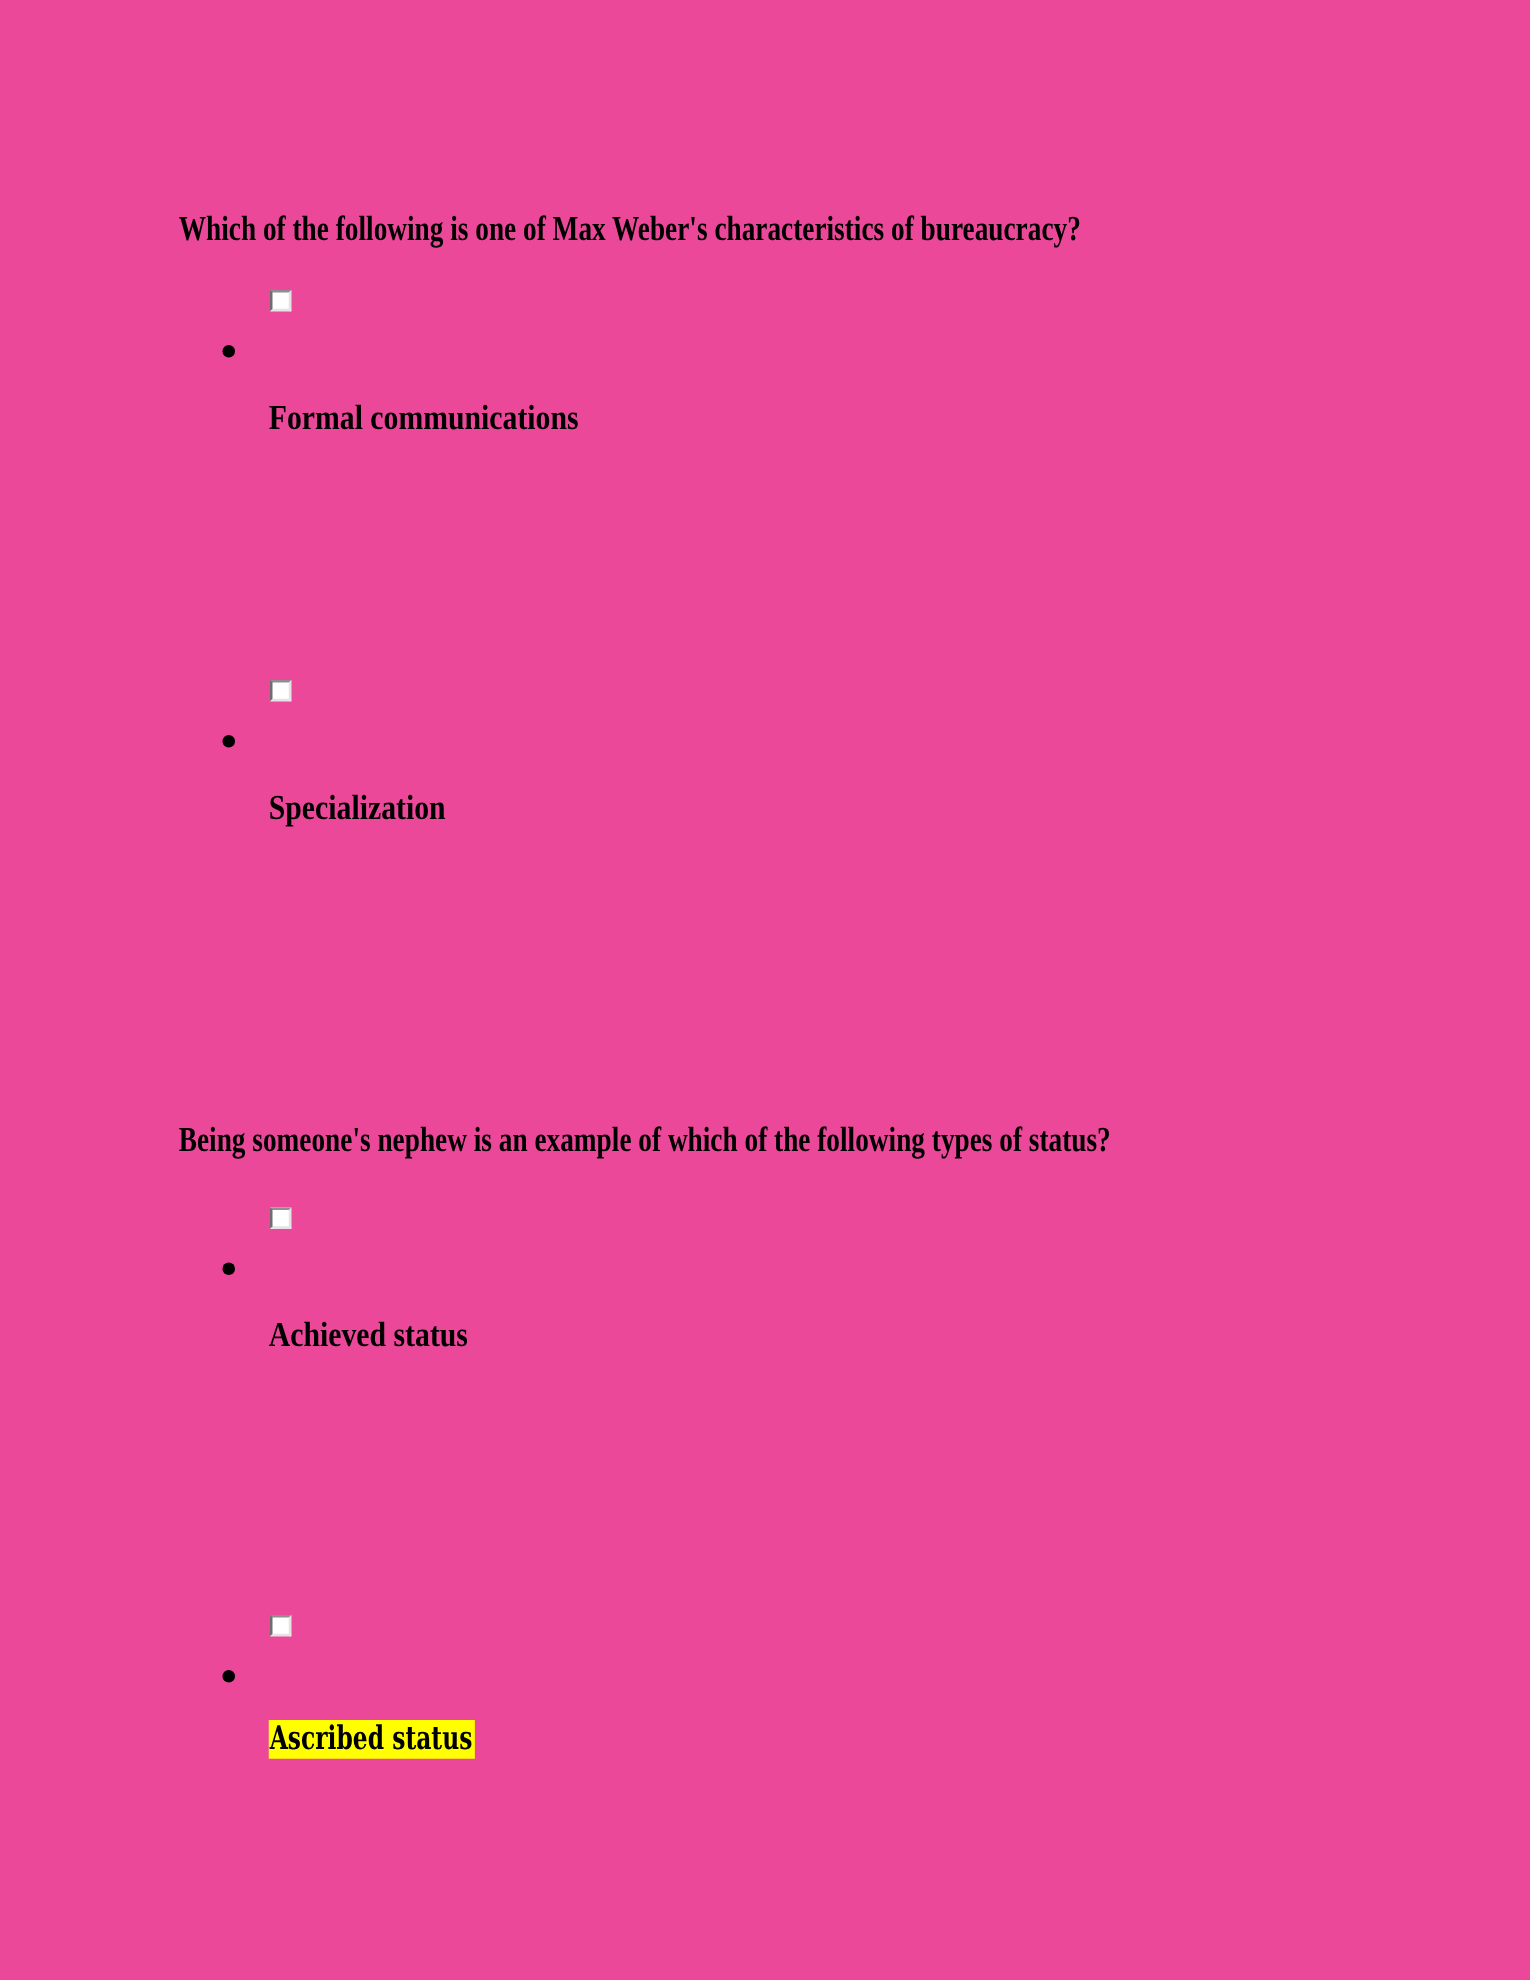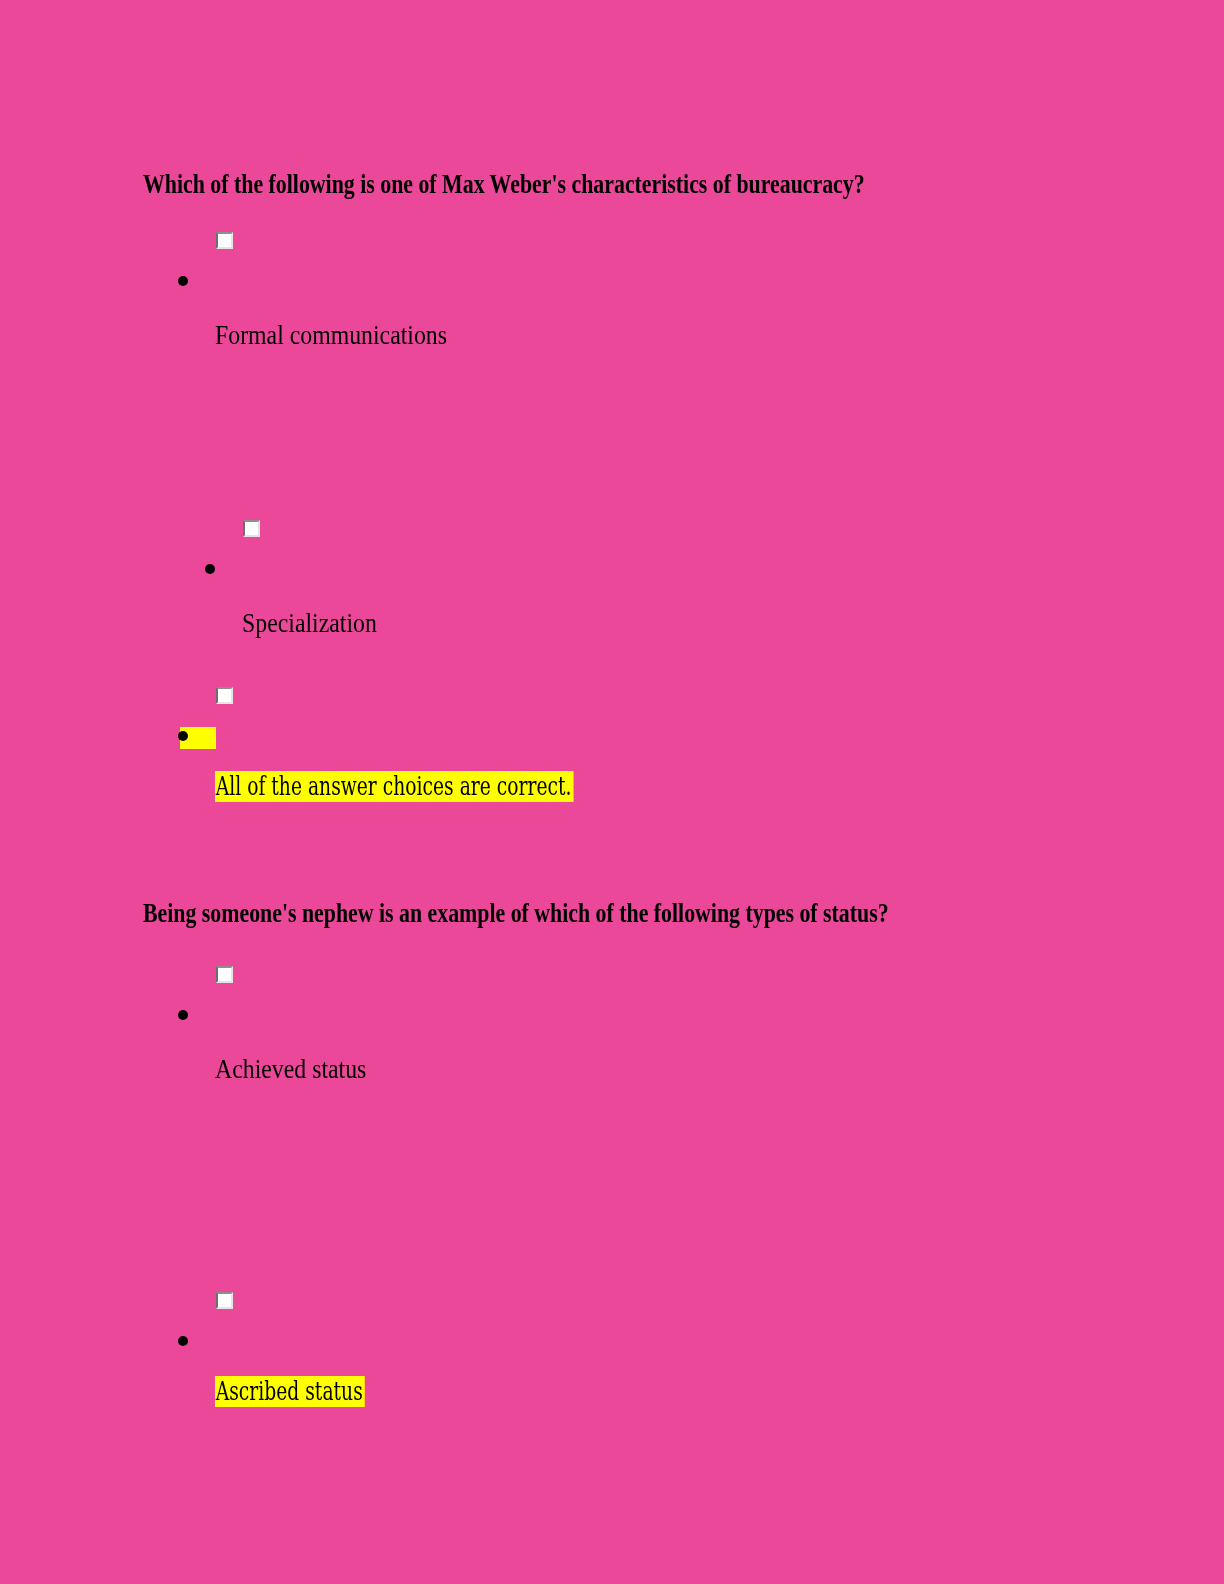--- a/index.html
+++ b/index.html
@@ -23,20 +23,21 @@
     transform-origin:left center;
   }
   .q1-prompt{top:166px;}
   .q2-prompt{top:895px;}
 
   .option{
     position:absolute;
     left:0;
     width:1088px;
     height:151px;
+    font-weight:bold;
   }
   
   .checkbox{
     position:absolute;
     left:216px;top:0;
     width:13px;height:13px;
     background:#ffffff;
     border-top:2px solid #8f8f8f;
     border-left:2px solid #6e6e6e;
     border-right:2px solid #e4e4e4;
@@ -71,21 +72,21 @@
     font-family:"DejaVu Serif", serif;
     font-size:26px;
     line-height:31px;
     transform:scaleX(0.72);
   }
   .option-label.hl .label-text{
     background:var(--hl,#ffff00);
     padding:0 3px 1px 1px;
   }
   
-  .q1-opt1{top:232px;} .q1-opt2{top:384px;} .q1-opt3{top:520px;margin-left:27px;} .q1-opt4{top:687px;}
+  .q1-opt1{top:232px;} .q1-opt2{top:384px;} .q1-opt3{top:544px;} .q1-opt4{top:687px;}
   .q2-opt1{top:966px;text-align:right;} .q2-opt2{top:1117px;} .q2-opt3{top:1292px;}
 </style>
 </head>
 <body>
 
 <div class="page">
 
   <h2 class="question-prompt q1-prompt">Which of the following is one of Max Weber's characteristics of bureaucracy?</h2>
 
   <div class="option q1-opt1">
@@ -98,28 +99,20 @@
 
 
   <div class="option q1-opt3">
     <span class="checkbox"></span>
     <span class="bullet"></span>
     <div class="option-label">
       <span class="label-text">Specialization</span>
     </div>
   </div>
 
-  <div class="option q1-opt4">
-    <span class="checkbox"></span>
-    <span class="bullet-highlight"></span>
-    <span class="bullet"></span>
-    <div class="option-label hl">
-      <span class="label-text">All of the answer choices are correct.</span>
-    </div>
-  </div>
 
   <h2 class="question-prompt q2-prompt">Being someone's nephew is an example of which of the following types of status?</h2>
 
   <div class="option q2-opt1">
     <span class="checkbox"></span>
     <span class="bullet"></span>
     <div class="option-label">
       <span class="label-text">Achieved status</span>
     </div>
   </div>

